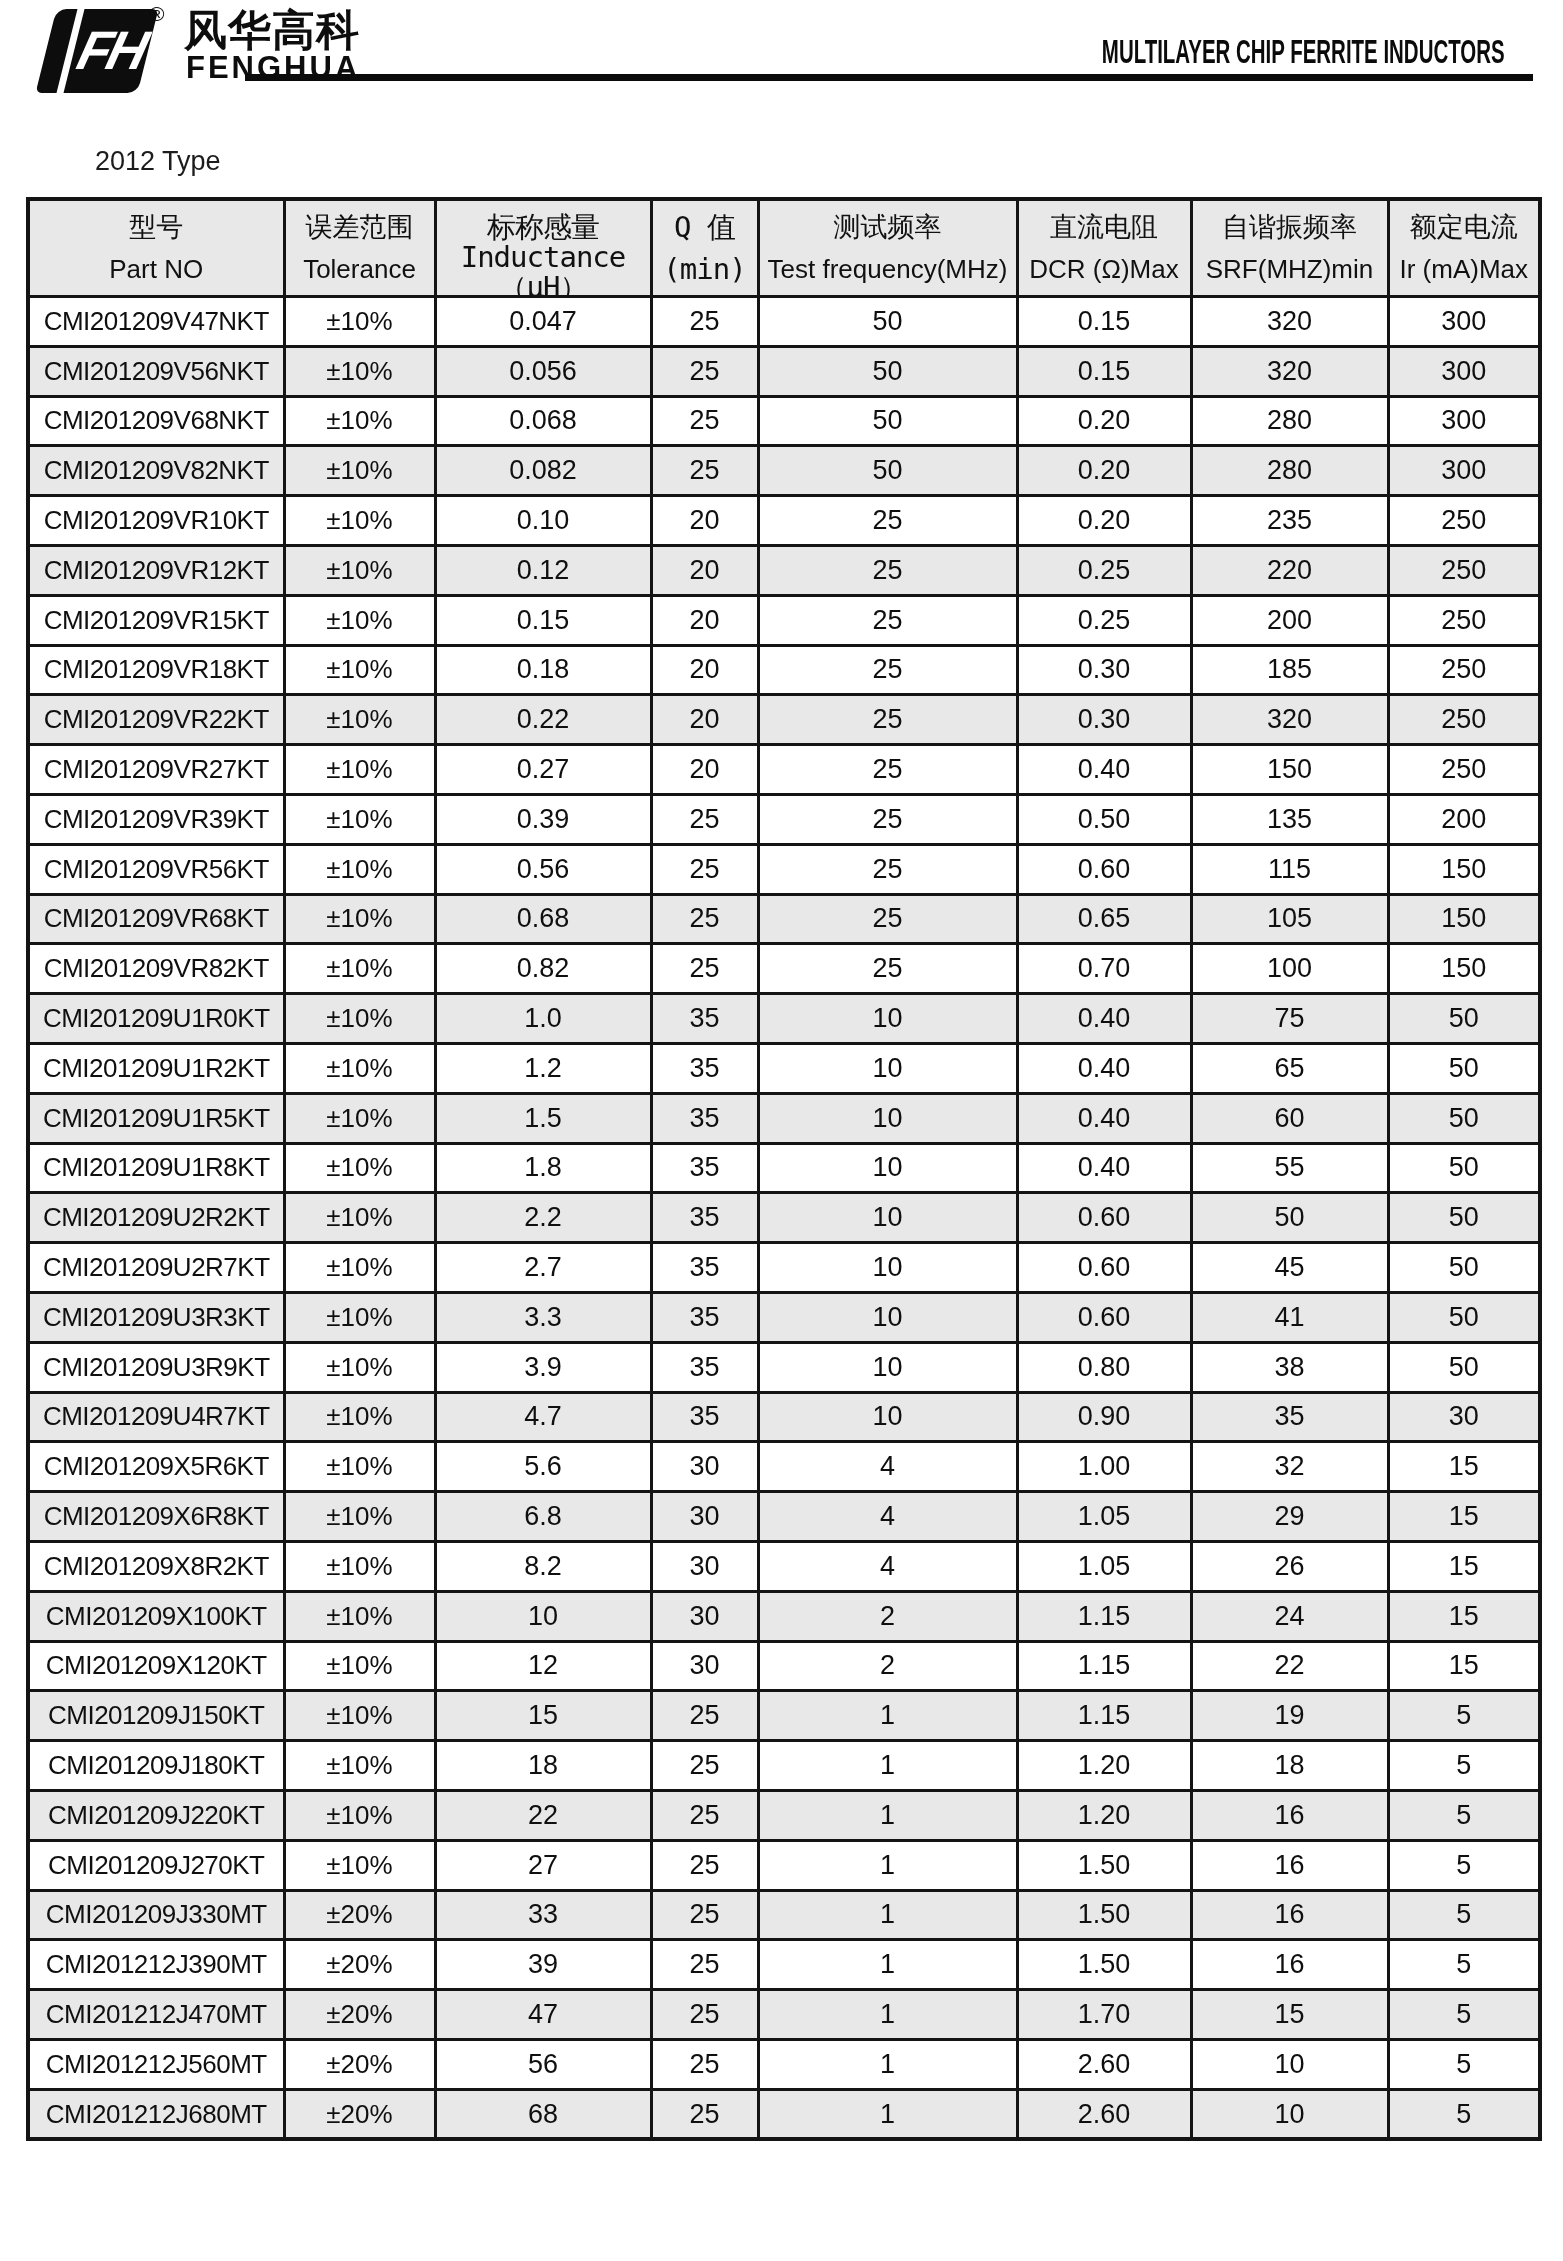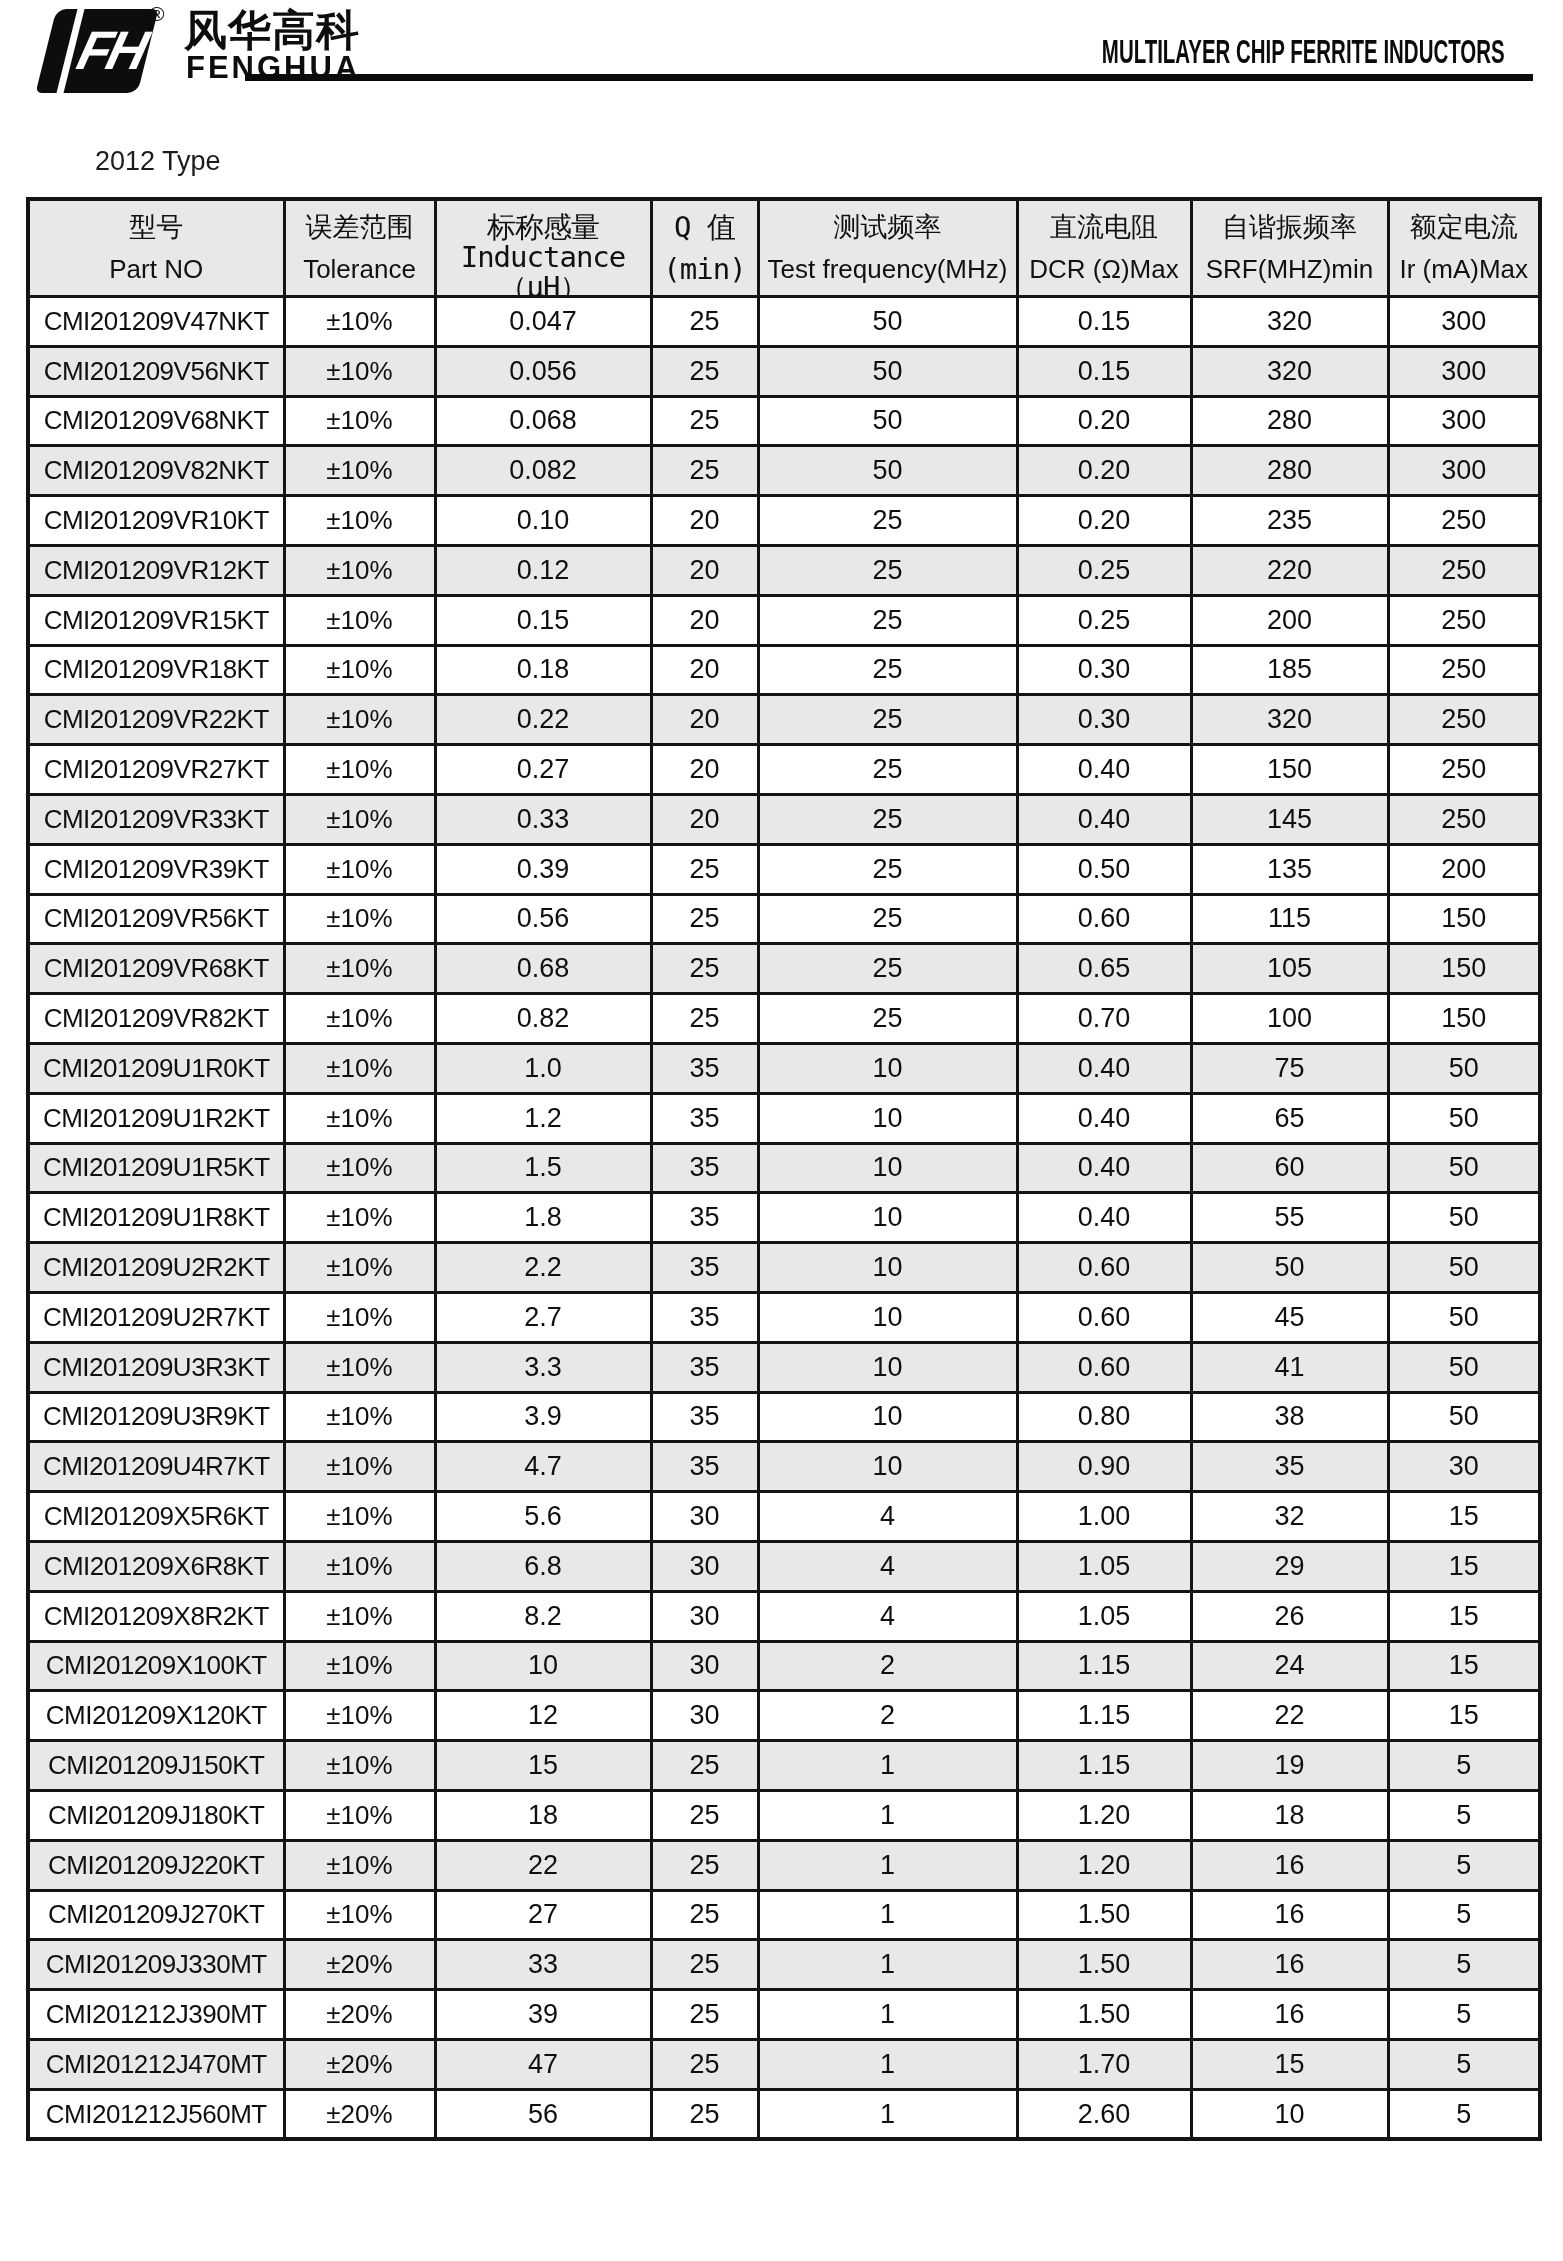--- a/index.html
+++ b/index.html
@@ -313,30 +313,20 @@
         <tr>
           <td class="c-part">CMI201209VR27KT</td>
           <td class="c-tol">±10%</td>
           <td>0.27</td>
           <td>20</td>
           <td>25</td>
           <td>0.40</td>
           <td>150</td>
           <td>250</td>
         </tr>
-        <tr class="shaded">
-          <td class="c-part">CMI201209VR33KT</td>
-          <td class="c-tol">±10%</td>
-          <td>0.33</td>
-          <td>20</td>
-          <td>25</td>
-          <td>0.40</td>
-          <td>145</td>
-          <td>250</td>
-        </tr>
         <tr>
           <td class="c-part">CMI201209VR39KT</td>
           <td class="c-tol">±10%</td>
           <td>0.39</td>
           <td>25</td>
           <td>25</td>
           <td>0.50</td>
           <td>135</td>
           <td>200</td>
         </tr>
@@ -583,16 +573,26 @@
         <tr>
           <td class="c-part">CMI201212J560MT</td>
           <td class="c-tol">±20%</td>
           <td>56</td>
           <td>25</td>
           <td>1</td>
           <td>2.60</td>
           <td>10</td>
           <td>5</td>
         </tr>
+        <tr class="shaded">
+          <td class="c-part">CMI201212J680MT</td>
+          <td class="c-tol">±20%</td>
+          <td>68</td>
+          <td>25</td>
+          <td>1</td>
+          <td>2.60</td>
+          <td>10</td>
+          <td>5</td>
+        </tr>
       </tbody>
   </table>
 
 </div>
 
 </body></html>

